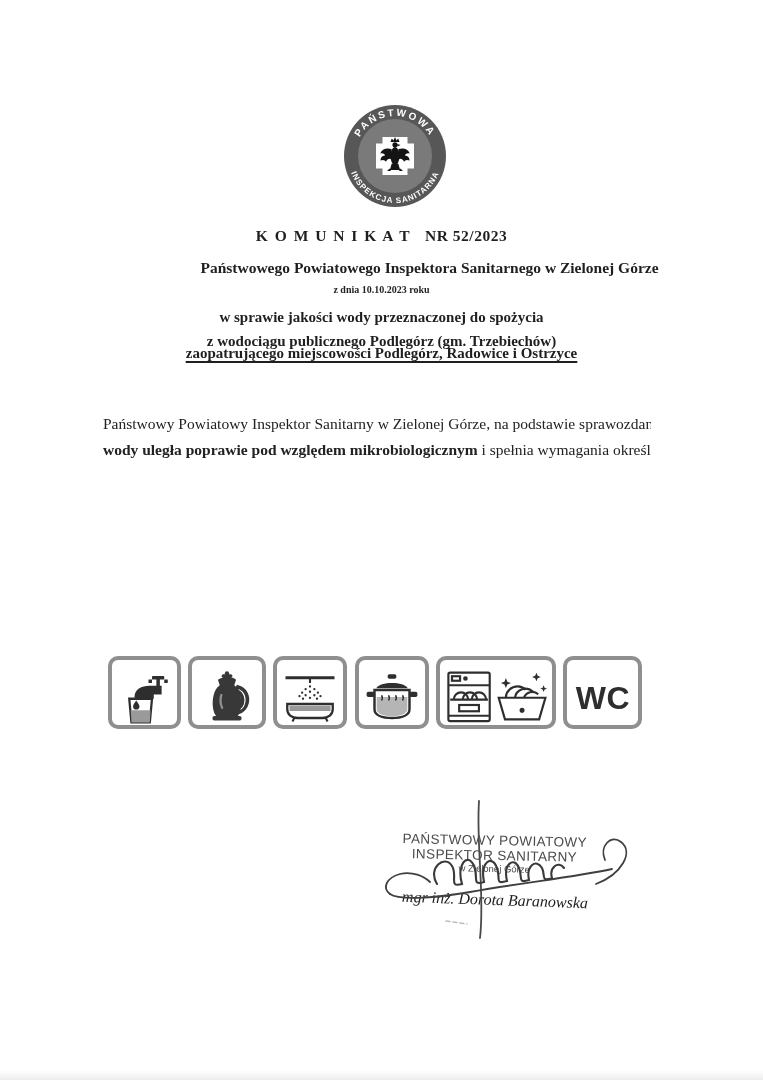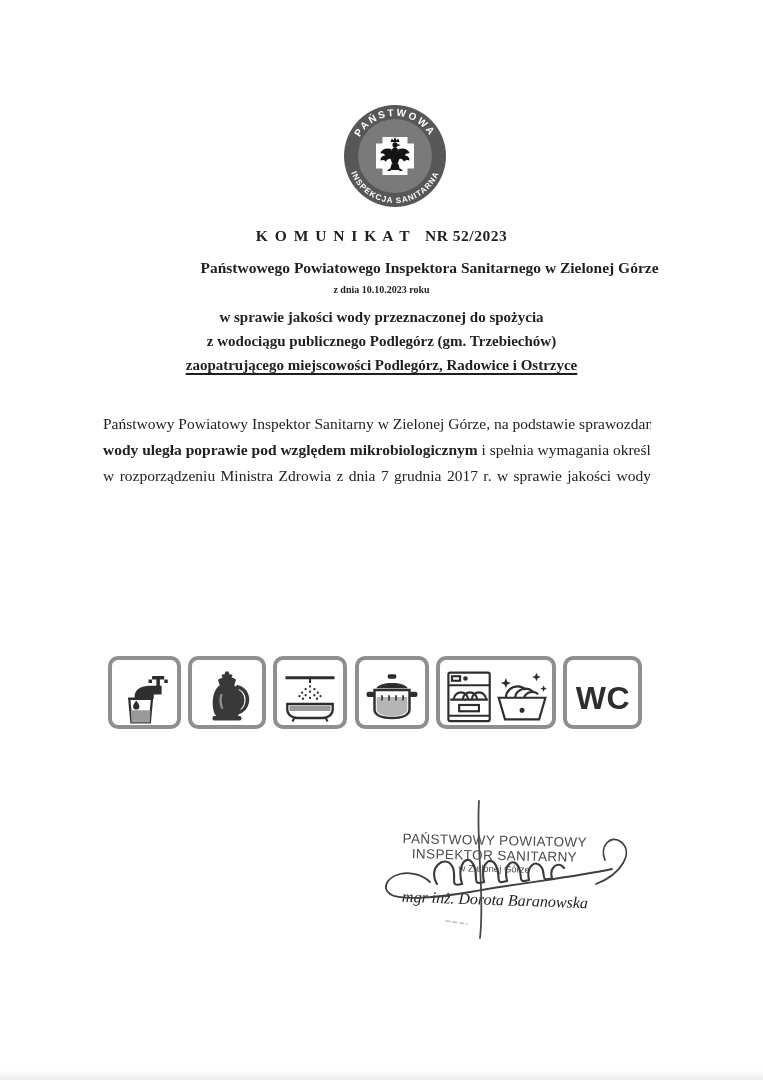--- a/index.html
+++ b/index.html
@@ -7,21 +7,21 @@
        font-family:"Liberation Serif",serif;color:#1f1f1f;}
   .abs{position:absolute;}
   
   .hline{position:absolute;left:0;width:763px;text-align:center;font-weight:bold;white-space:nowrap;}
   .h-title{top:227px;font-size:15.5px;letter-spacing:1.5px;}
   .h-title .num{letter-spacing:0.5px;margin-left:14px;}
   .h-l2{top:259px;font-size:15.5px;margin-left:48px;}
   .h-l3{top:284px;font-size:10px;}
   .h-l4{top:309px;font-size:15px;}
   .h-l5{top:333px;font-size:15px;text-decoration-thickness:1.5px;text-underline-offset:3px;}
-  .h-l6{top:357px;font-size:15px;text-decoration:underline;text-decoration-thickness:1.5px;text-underline-offset:3px;}
+  .h-l6{top:345px;font-size:15px;text-decoration:underline;text-decoration-thickness:1.5px;text-underline-offset:3px;}
   
   #body-lines{position:absolute;left:103px;top:411px;width:548px;}
   .body-line{height:25.8px;font-size:15.5px;line-height:25.8px;white-space:nowrap;overflow:hidden;
              text-align:justify;color:#222;}
   .body-line.just{text-align-last:justify;}
   .body-line b{font-weight:bold;}
   
   .tile{position:absolute;top:656px;height:65px;background:#fff;border:4.5px solid #8f8f8f;
         border-radius:10px;display:flex;align-items:flex-end;justify-content:center;}
   .tile svg{display:block;}
@@ -79,21 +79,20 @@
 </div>
 <div class="hline h-l2">Państwowego Powiatowego Inspektora Sanitarnego w Zielonej Górze</div>
 <div class="hline h-l3">z dnia 10.10.2023 roku</div>
 <div class="hline h-l4">w sprawie jakości wody przeznaczonej do spożycia</div>
 <div class="hline h-l5">z wodociągu publicznego Podlegórz (gm. Trzebiechów)</div>
 <div class="hline h-l6">zaopatrującego miejscowości Podlegórz, Radowice i Ostrzyce</div>
 
 <div id="body-lines">
     <div class="body-line just"><span>Państwowy Powiatowy Inspektor Sanitarny w Zielonej Górze, na podstawie sprawozdania</span></div>
     <div class="body-line just"><b>wody uległa poprawie pod względem mikrobiologicznym</b><span> i spełnia wymagania określone</span></div>
-    <div class="body-line just"><span>w rozporządzeniu Ministra Zdrowia z dnia 7 grudnia 2017 r. w sprawie jakości wody</span></div>
   </div>
 
 <div class="tile" style="left:108px;width:65px;">
   <svg width="58" height="56" viewBox="0 0 64 64">
     <g fill="#2e2e2e">
       <path d="M20,32 c0,-9 8,-13 17,-13 h14 v10 h-9 v5 h-13 c-5,0 -9,0 -9,-2 z"></path>
       <rect x="40" y="8" width="14" height="4" rx="1"></rect>
       <rect x="45" y="11" width="4" height="9"></rect>
       <rect x="36" y="12" width="4" height="4"></rect>
       <rect x="54" y="12" width="4" height="4"></rect>

